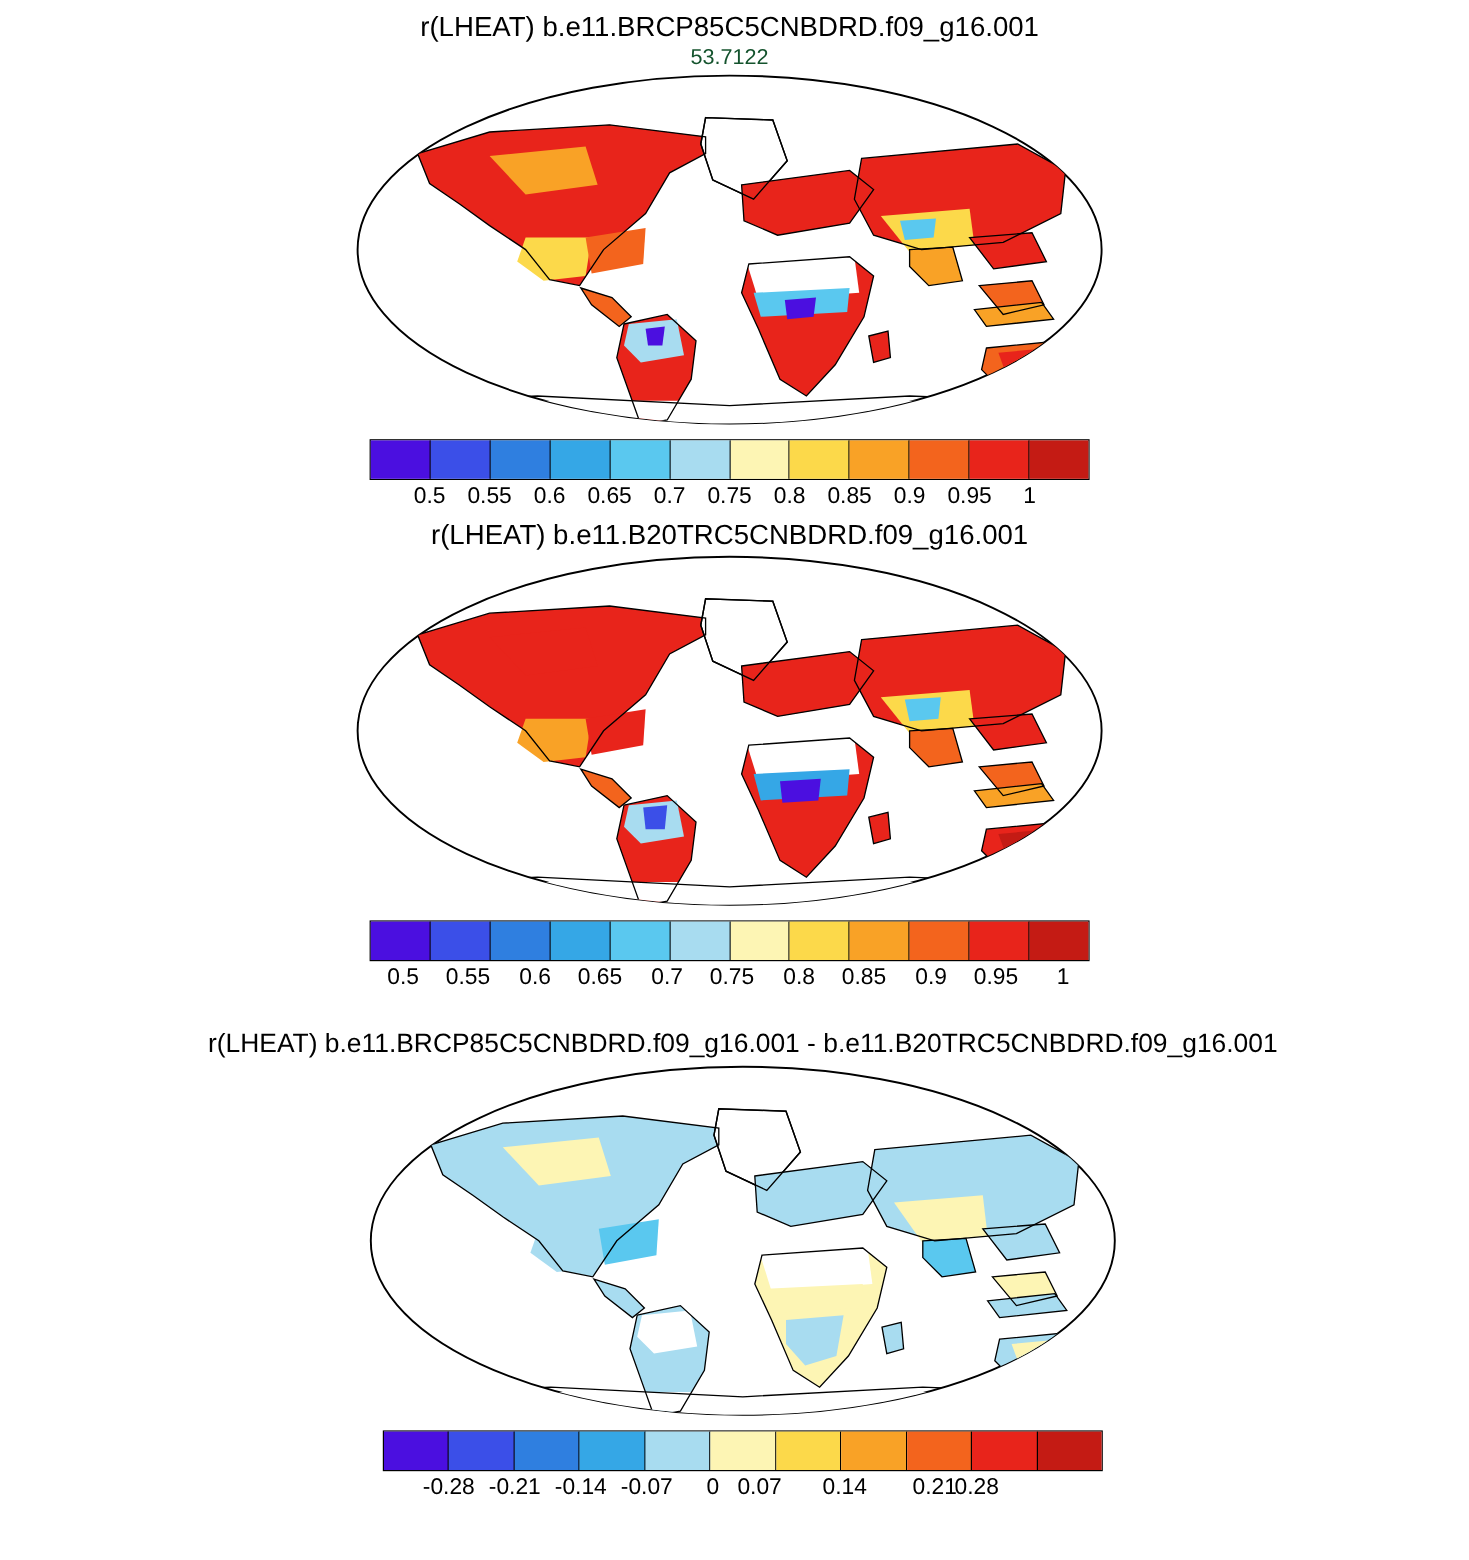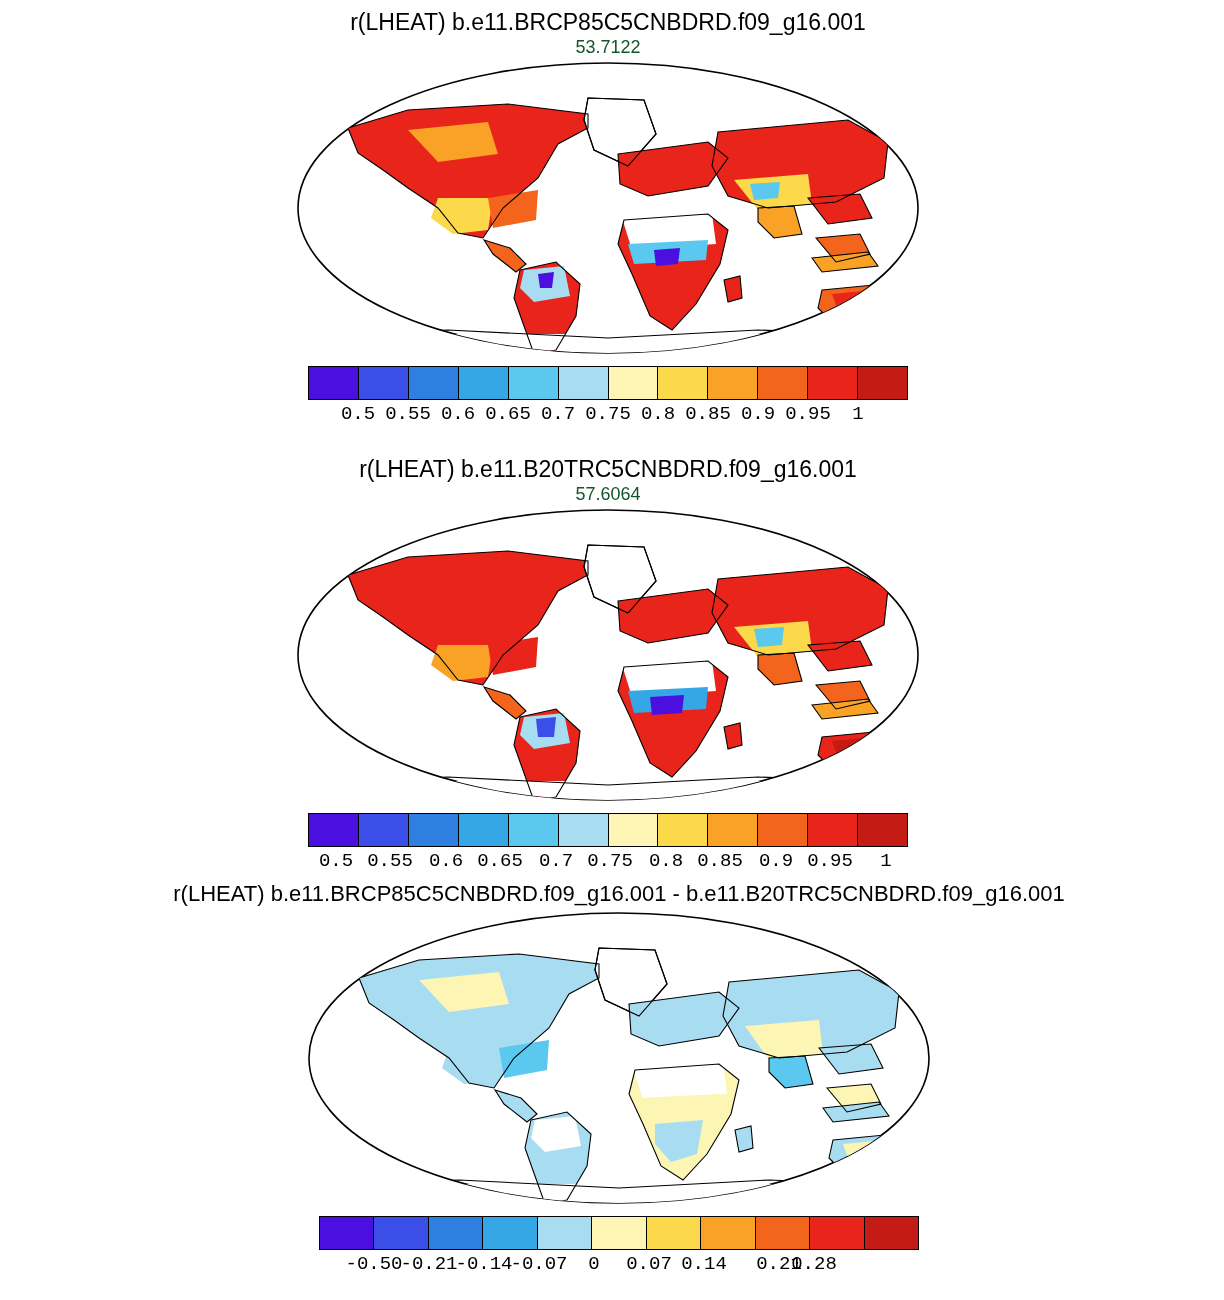--- a/index.html
+++ b/index.html
@@ -41,21 +41,20 @@
     margin: 0 auto;
     width: 640px;
   }
   .map-svg {
     display: block;
   }
   .cbar-wrap {
     position: relative;
     margin: 0 auto;
     width: 600px;
-    font-family: Liberation Mono, monospace;
   }
   .cbar {
     display: flex;
     width: 600px;
     height: 34px;
     border: 1px solid #000;
     box-sizing: border-box;
   }
   .cbar .sw {
     flex: 1 1 0;
@@ -190,23 +189,22 @@
         <span style="left:300px">0.75</span>
         <span style="left:350px">0.8</span>
         <span style="left:400px">0.85</span>
         <span style="left:450px">0.9</span>
         <span style="left:500px">0.95</span>
         <span style="left:550px">1</span>
       </div>
     </div>
   </div>
 
-  <div class="panel" style="height:425px;margin-top:24px;">
+  <div class="panel" style="height:425px;">
     <div class="panel-title" style="padding-top:6px;">r(LHEAT) b.e11.B20TRC5CNBDRD.f09_g16.001</div>
-    <div class="panel-subtitle">57.6064</div>
 
     <div class="map-wrap">
       <svg class="map-svg" width="640" height="300" viewBox="0 0 640 300">
         <defs>
           <clipPath id="globe2">
             <ellipse cx="320" cy="150" rx="310" ry="145"></ellipse>
           </clipPath>
         </defs>
         <ellipse cx="320" cy="150" rx="310" ry="145" fill="#ffffff" stroke="#000000" stroke-width="1.6"></ellipse>
 
@@ -357,26 +355,26 @@
         <div class="sw" style="background:#35a7e6"></div>
         <div class="sw" style="background:#a8dcf0"></div>
         <div class="sw" style="background:#fdf5b4"></div>
         <div class="sw" style="background:#fcd94a"></div>
         <div class="sw" style="background:#f9a226"></div>
         <div class="sw" style="background:#f3641d"></div>
         <div class="sw" style="background:#e8241b"></div>
         <div class="sw" style="background:#c41b14"></div>
       </div>
       <div class="cbar-labels">
-        <span style="left:55px">-0.50</span>
+        <span style="left:55px">-0.28</span>
         <span style="left:110px">-0.21</span>
         <span style="left:165px">-0.14</span>
         <span style="left:220px">-0.07</span>
         <span style="left:275px">0</span>
-        <span style="left:330px">0.07</span>
+        <span style="left:314px">0.07</span>
         <span style="left:385px">0.14</span>
         <span style="left:460px">0.21</span>
         <span style="left:495px">0.28</span>
       </div>
     </div>
   </div>
 
 </div>
 
 </body></html>

